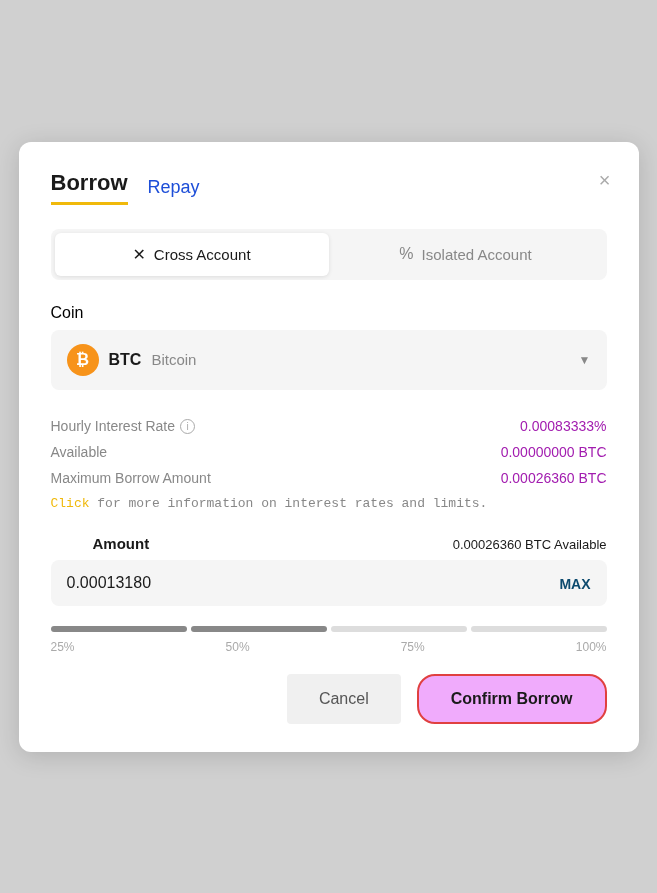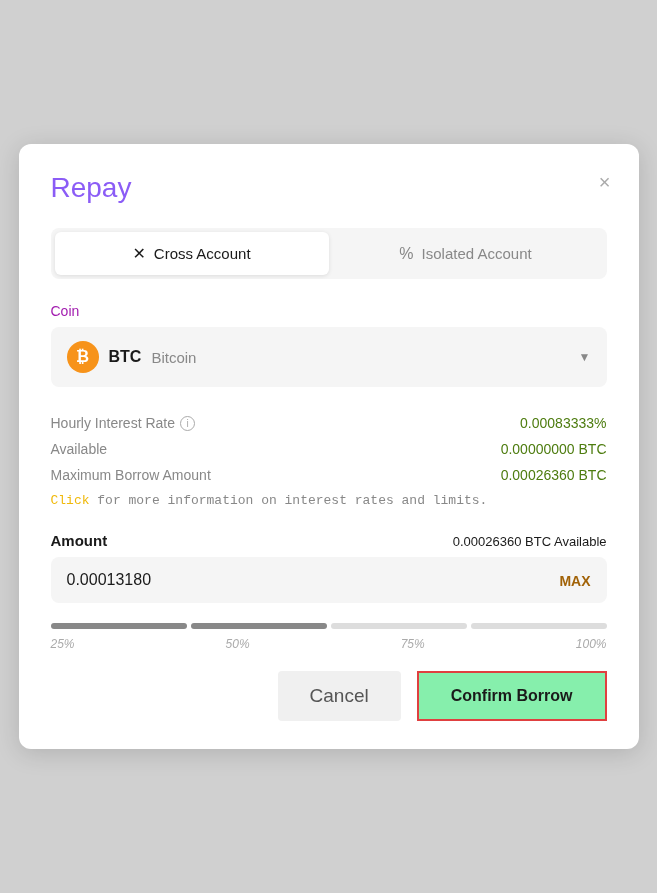--- a/index.html
+++ b/index.html
@@ -27,23 +27,23 @@
     .tab-borrow {
       font-size: 22px;
       font-weight: 700;
       color: #1a1a1a;
       margin-right: 20px;
       padding-bottom: 6px;
       border-bottom: 3px solid #f0b90b;
       cursor: pointer;
     }
     .tab-repay {
-      font-size: 28px;
+      font-size: 18px;
       font-weight: 400;
-      color: #8b5cf6;
+      color: #1d4ed8;
       cursor: pointer;
     }
     .close-btn {
       position: absolute;
       right: 28px;
       top: 28px;
       font-size: 20px;
       color: #aaa;
       cursor: pointer;
       background: none;
@@ -78,22 +78,22 @@
       box-shadow: 0 1px 4px rgba(0,0,0,0.1);
     }
     .account-btn.inactive {
       background: transparent;
       color: #888;
     }
     .account-btn .icon-text {
       font-size: 16px;
     }
     .coin-label {
-      font-size: 14px;
-      color: #a21caf;
+      font-size: 16px;
+      color: #000000;
       margin-bottom: 8px;
     }
     .coin-selector {
       display: flex;
       align-items: center;
       background: #f5f5f5;
       border-radius: 8px;
       padding: 14px 16px;
       cursor: pointer;
       margin-bottom: 28px;
@@ -145,21 +145,21 @@
       height: 15px;
       border-radius: 50%;
       border: 1.5px solid #aaa;
       align-items: center;
       justify-content: center;
       font-size: 10px;
       color: #aaa;
       cursor: pointer;
     }
     .info-value {
-      color: #4d7c0f;
+      color: #a21caf;
       font-size: 14px;
     }
     .click-info {
       font-size: 13px;
       color: #888;
       margin-bottom: 24px;
       margin-top: 4px;
       font-family: Liberation Mono, monospace;
     }
     .click-info span.click-link {
@@ -169,20 +169,21 @@
     .amount-header {
       display: flex;
       justify-content: space-between;
       align-items: baseline;
       margin-bottom: 8px;
     }
     .amount-label {
       font-size: 15px;
       font-weight: 600;
       color: #1a1a1a;
+      margin-left: 42px;
     }
     .available-text {
       font-size: 13px;
       color: #888;
     }
     .available-text span {
       color: #1a1a1a;
       font-weight: 500;
       text-align: right;
     }
@@ -193,30 +194,29 @@
       border-radius: 8px;
       padding: 14px 16px;
       margin-bottom: 20px;
     }
     .amount-value {
       flex: 1;
       font-size: 16px;
       color: #1a1a1a;
     }
     .max-btn {
-      color: #a16207;
+      color: #0c4a6e;
       font-size: 14px;
       font-weight: 700;
       cursor: pointer;
       background: none;
       border: none;
     }
     .slider-container {
       margin-bottom: 20px;
-      font-style: italic;
     }
     .slider-track {
       display: flex;
       gap: 4px;
       margin-bottom: 8px;
     }
     .slider-segment {
       height: 6px;
       border-radius: 3px;
       flex: 1;
@@ -238,42 +238,43 @@
     .footer-btns {
       display: flex;
       gap: 16px;
       justify-content: flex-end;
     }
     .cancel-btn {
       padding: 14px 32px;
       border-radius: 4px;
       background: #f0f0f0;
       color: #555;
-      font-size: 19px;
+      font-size: 16px;
       font-weight: 500;
       border: none;
       cursor: pointer;
     }
     .confirm-btn {
       padding: 14px 32px;
-      border-radius: 0;
-      background: #86efac;
+      border-radius: 18px;
+      background: #f0abfc;
       color: #1a1a1a;
       font-size: 16px;
       font-weight: 700;
       border: 2.5px solid #e04040;
       cursor: pointer;
     }
   </style>
 </head>
 <body>
 
 <div class="modal">
 
   <div class="modal-header">
+    <span class="tab-borrow">Borrow</span>
     <span class="tab-repay">Repay</span>
     <button class="close-btn">×</button>
   </div>
 
   <div class="account-selector">
     <button class="account-btn active">
       <span class="icon-text">✕</span>
       <span>Cross Account</span>
     </button>
     <button class="account-btn inactive">

